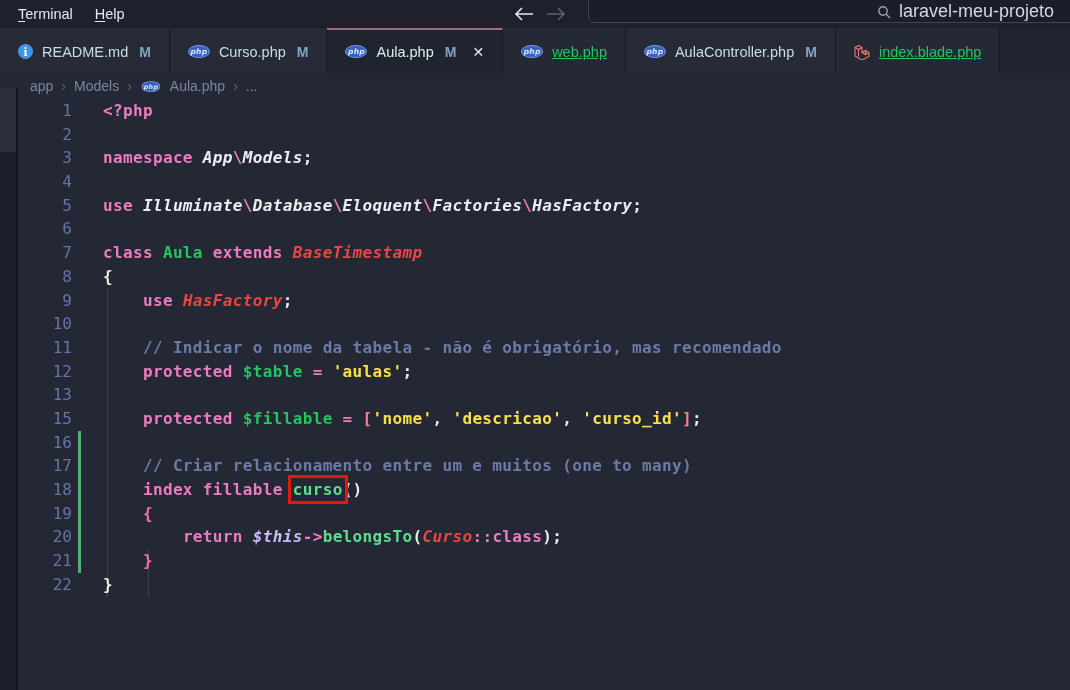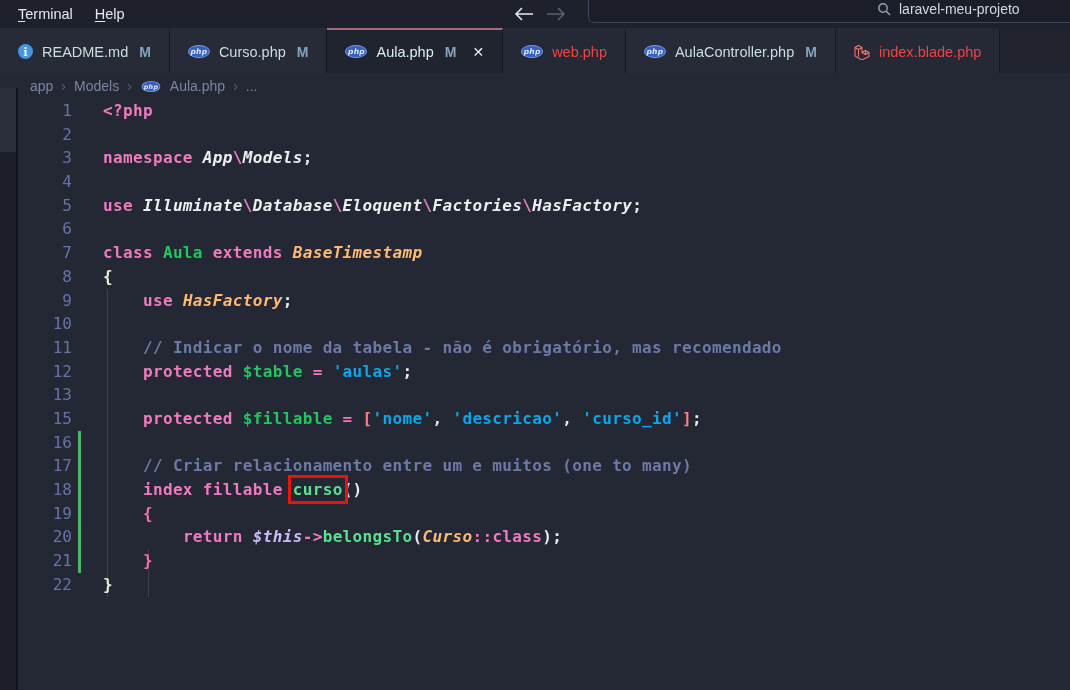--- a/index.html
+++ b/index.html
@@ -11,29 +11,29 @@
 
   
   .titlebar { height:28px; background:#1e212b; position:relative; display:flex; align-items:center; }
   .menu-items { display:flex; gap:22px; padding-left:18px; color:#e6e8ef; font-size:14.5px; }
   .menu-item { cursor:default; }
   .menu-item u { text-underline-offset:2px; }
   .nav-arrows { position:absolute; left:514px; top:0; height:28px; display:flex; align-items:center; gap:12px; }
   .searchbox { position:absolute; left:588px; top:-10px; width:530px; height:33px;
                background:#1b1e29; border:1px solid #3f4558; border-radius:6px; }
   .search-inner { position:absolute; left:288px; top:10px; display:flex; align-items:center; gap:8px;
-                  color:#d3d7e2; font-size:14px; white-space:nowrap; }
+                  color:#d3d7e2; font-size:18px; white-space:nowrap; }
 
   
   .tabbar { height:45px; background:#20232e; display:flex; overflow:hidden; }
   .tab { display:flex; align-items:center; gap:9px; padding:0 18px; flex:none;
          background:#272b38; border-right:1px solid #15181f; border-top:2px solid transparent;
          font-size:14.5px; color:#c8dfdc; cursor:default; }
   .tab.dim { background:#252936; }
-  .tab.dim .tlabel { color:#ef4444; }
+  .tab.dim .tlabel { color:#22c55e;text-decoration:underline; }
   .tab.active { background:#20242f; border-top:2px solid #a8697a; }
   .tab.active .tlabel { color:#d9efe9; }
   .mbadge { color:#84a4bf; font-weight:700; font-size:14px; margin-left:2px; }
   .tclose { margin-left:7px; color:#e8ebf3; font-size:14px; cursor:pointer; }
 
   .icon-php { width:22px; height:13px; flex:none; border-radius:11px / 6.5px; background:#3660bf;
               border:1px solid #7b9af0; color:#dbe6ff; display:flex; align-items:center; justify-content:center;
               font:italic 700 7.5px "DejaVu Sans", sans-serif; letter-spacing:.3px; }
   .icon-info { width:15px; height:15px; flex:none; border-radius:50%; background:#4596e2; color:#fff;
                display:flex; align-items:center; justify-content:center;
@@ -63,23 +63,23 @@
           color:#6673a6; font-weight:400; letter-spacing:0; }
   .line.current .num { color:#b9c0d8; }
   .code { position:absolute; left:103px; top:0; }
   .line.changed::before { content:""; position:absolute; left:78px; top:0; bottom:0; width:3px; background:#4db56a; }
   .cur-border { position:absolute; left:104px; right:0; top:1px; bottom:1px;
                 border:1px solid #4a5062; border-right:none; }
 
   
   .tok-kw     { color:#f07ac1; }
   .tok-nsi    { color:#eceef2; font-style:italic; }
-  .tok-type   { color:#fdba74; font-style:italic; }
+  .tok-type   { color:#ef4444; font-style:italic; }
   .tok-fn     { color:#5be08d; }
-  .tok-str    { color:#0ea5e9; }
+  .tok-str    { color:#fde047; }
   .tok-com    { color:#6d79a6; }
   .tok-var    { color:#22c55e; }
   .tok-pvar   { color:#c9bbf7; font-style:italic; }
   .tok-punc   { color:#e8ebf0; }
   .tok-brace1 { color:#ecedda; }
   .tok-brace2 { color:#f56fa8; }
   .tok-rbr    { color:#ff7e8e; }
   .red-box { outline:3px solid #e8140f; outline-offset:2px; }
 </style>
 </head>

